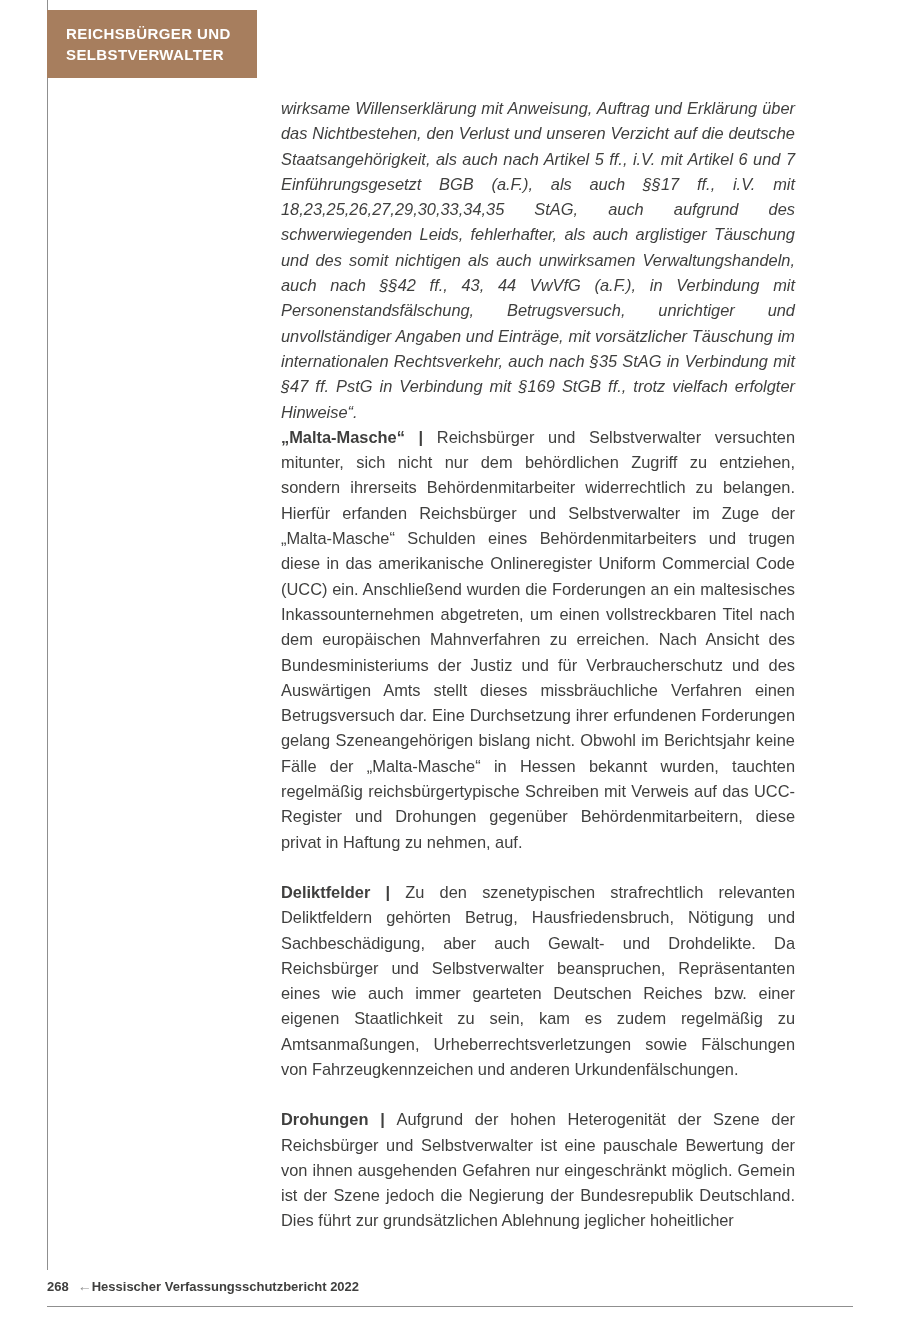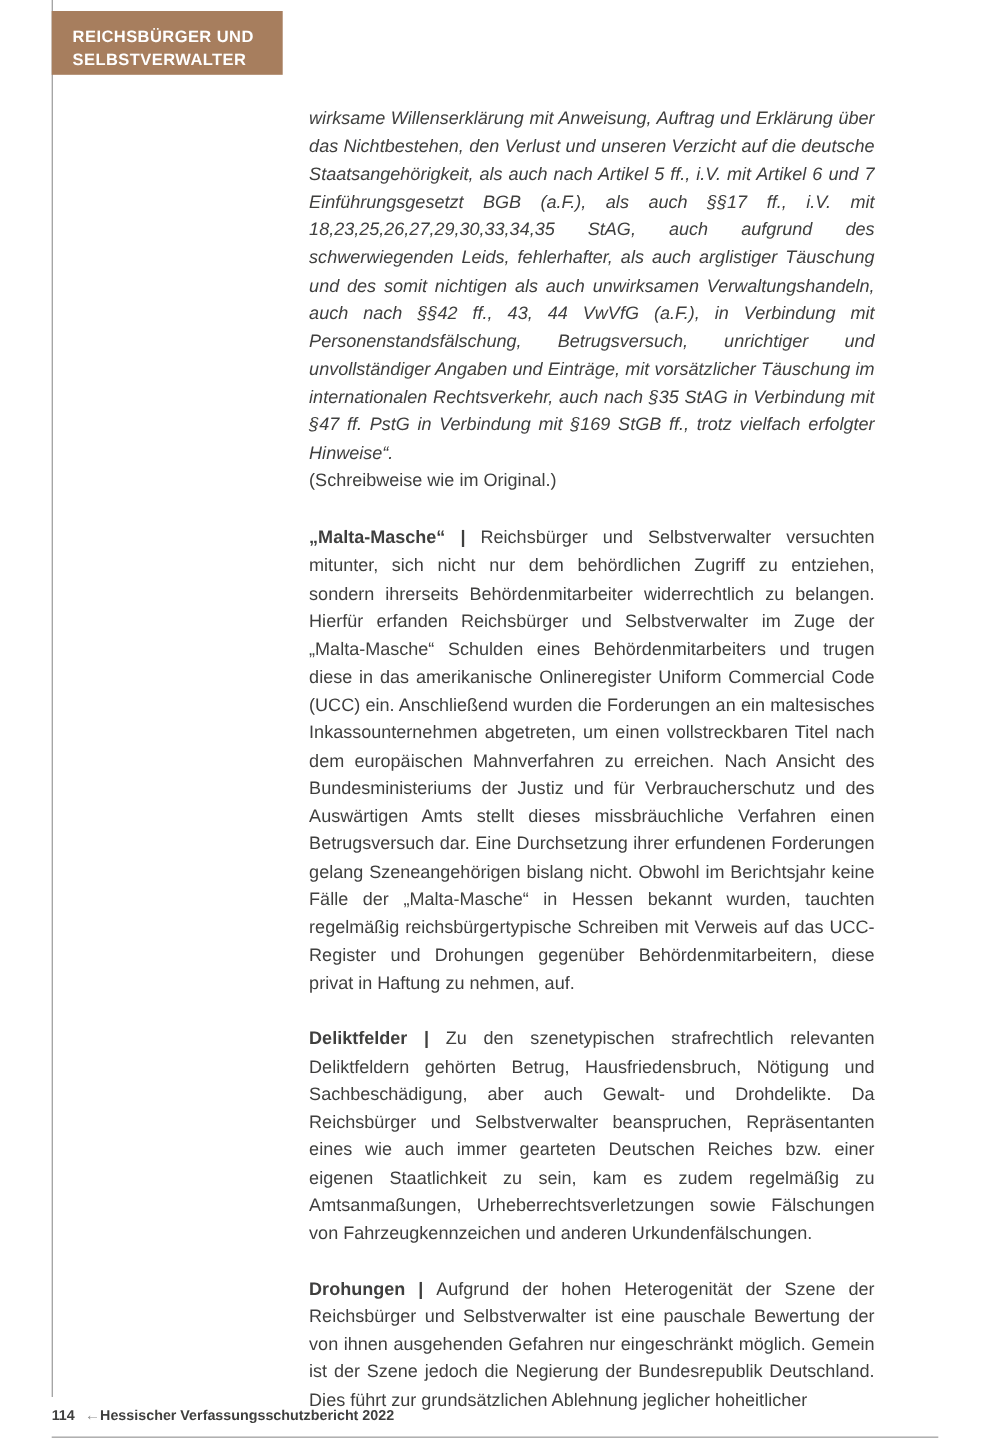--- a/index.html
+++ b/index.html
@@ -26,21 +26,21 @@
   .header-box {
     position: absolute;
     left: 47px;
     top: 10px;
     background: #a77e5e;
     color: #ffffff;
     font-weight: bold;
     font-size: 15px;
     line-height: 21px;
     letter-spacing: 0.4px;
-    padding: 13px 26px 3px 19px;
+    padding: 13px 26px 13px 19px;
     text-transform: uppercase;
   }
   .main-col {
     position: absolute;
     left: 281px;
     top: 96px;
     width: 514px;
     font-size: 16.4px;
     line-height: 25.3px;
     text-align: justify;
@@ -100,29 +100,28 @@
 <div class="vline"></div>
 
 <div class="header-box">
   <div>REICHSBÜRGER UND</div>
   <div>SELBSTVERWALTER</div>
 </div>
 
 <div class="main-col">
 
   <p class="quote-block"><span class="quote-italic">wirksame Willenserklärung mit Anweisung, Auftrag und Erklärung über das Nichtbestehen, den Verlust und unseren Verzicht auf die deutsche Staatsangehörigkeit, als auch nach Artikel 5 ff., i.V. mit Artikel 6 und 7 Einführungsgesetzt BGB (a.F.), als auch §§17 ff., i.V. mit 18,23,25,26,27,29,30,33,34,35 StAG, auch aufgrund des schwerwiegenden Leids, fehlerhafter, als auch arglistiger Täuschung und des somit nichtigen als auch unwirksamen Verwaltungshandeln, auch nach §§42 ff., 43, 44 VwVfG (a.F.), in Verbindung mit Personenstandsfälschung, Betrugsversuch, unrichtiger und unvollständiger Angaben und Einträge, mit vorsätzlicher Täuschung im internationalen Rechtsverkehr, auch nach §35 StAG in Verbindung mit §47 ff. PstG in Verbindung mit §169 StGB ff., trotz vielfach erfolgter Hinweise“.</span></p>
-  <p class="quote-note">(Schreibweise wie im Original.)</p>
 
   <p><span class="lead-bold">„Malta-Masche“ | </span><span>Reichsbürger und Selbstverwalter versuchten mitunter, sich nicht nur dem behördlichen Zugriff zu entziehen, sondern ihrerseits Behördenmitarbeiter widerrechtlich zu belangen. Hierfür erfanden Reichsbürger und Selbstverwalter im Zuge der „Malta-Masche“ Schulden eines Behördenmitarbeiters und trugen diese in das amerikanische Onlineregister Uniform Commercial Code (UCC) ein. Anschließend wurden die Forderungen an ein maltesisches Inkassounternehmen abgetreten, um einen vollstreckbaren Titel nach dem europäischen Mahnverfahren zu erreichen. Nach Ansicht des Bundesministeriums der Justiz und für Verbraucherschutz und des Auswärtigen Amts stellt dieses missbräuchliche Verfahren einen Betrugsversuch dar. Eine Durchsetzung ihrer erfundenen Forderungen gelang Szeneangehörigen bislang nicht. Obwohl im Berichtsjahr keine Fälle der „Malta-Masche“ in Hessen bekannt wurden, tauchten regelmäßig reichsbürgertypische Schreiben mit Verweis auf das UCC-Register und Drohungen gegenüber Behördenmitarbeitern, diese privat in Haftung zu nehmen, auf.</span></p>
 
   <p><span class="lead-bold">Deliktfelder | </span><span>Zu den szenetypischen strafrechtlich relevanten Deliktfeldern gehörten Betrug, Hausfriedensbruch, Nötigung und Sachbeschädigung, aber auch Gewalt- und Drohdelikte. Da Reichsbürger und Selbstverwalter beanspruchen, Repräsentanten eines wie auch immer gearteten Deutschen Reiches bzw. einer eigenen Staatlichkeit zu sein, kam es zudem regelmäßig zu Amtsanmaßungen, Urheberrechtsverletzungen sowie Fälschungen von Fahrzeugkennzeichen und anderen Urkundenfälschungen.</span></p>
 
   <p><span class="lead-bold">Drohungen | </span><span>Aufgrund der hohen Heterogenität der Szene der Reichsbürger und Selbstverwalter ist eine pauschale Bewertung der von ihnen ausgehenden Gefahren nur eingeschränkt möglich. Gemein ist der Szene jedoch die Negierung der Bundesrepublik Deutschland. Dies führt zur grundsätzlichen Ablehnung jeglicher hoheitlicher</span></p>
 
 </div>
 
 <div class="footer">
-  <span class="page-num">114</span>
+  <span class="page-num">268</span>
   <span class="arrow">←</span>
   <span class="doc-title">Hessischer Verfassungsschutzbericht 2022</span>
 </div>
 
 <div class="hline"></div>
 
 </body></html>

